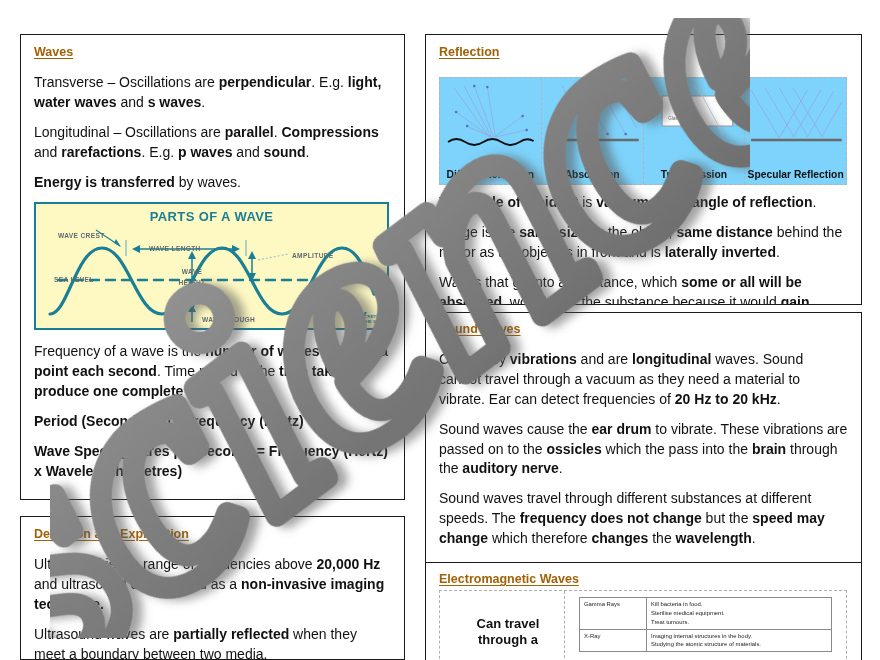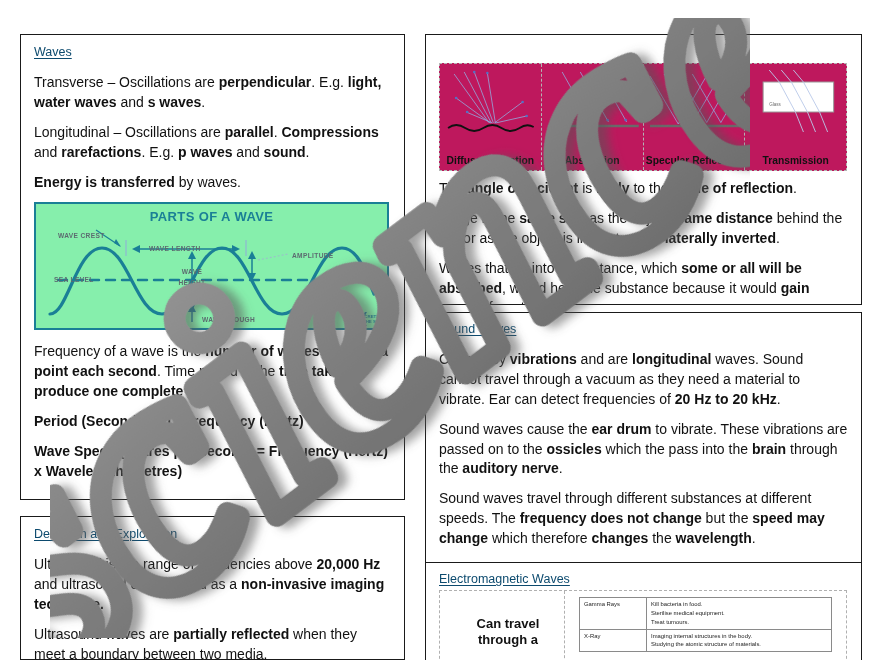--- a/index.html
+++ b/index.html
@@ -14,23 +14,23 @@
 
   
   .box{
     position:absolute;
     border:1.5px solid #1a1a1a;
     background:#ffffff;
     box-sizing:border-box;
     overflow:hidden;
   }
   .heading{
-    font-weight:normal;
+    font-weight:bold;
     font-size:12.5px;
-    color:#0c4a6e;
+    color:#a16207;
     text-decoration:underline;
     text-underline-offset:2px;
     margin:0;
   }
   p.para{
     font-size:14px;
     line-height:1.42;
     color:#111;
     margin:0 0 10px 0;
   }
@@ -44,21 +44,21 @@
   #sound-box{left:425px;top:312px;width:437px;height:279px;padding:9px 13px 0 13px;}
   #em-box{left:425px;top:562px;width:437px;height:120px;padding:9px 13px 0 13px;}
 
   .hd-gap{height:14px;}
 
   
   .wave-fig{
     position:relative;
     width:355px;height:128px;
     border:2.5px solid #1a7f96;
-    background:#86efac;
+    background:#fef9c3;
     margin:4px 0 12px 0;
     box-sizing:border-box;
   }
   .wave-title{
     position:absolute;left:0;right:0;top:5px;
     text-align:center;
     font-size:13px;font-weight:bold;
     letter-spacing:.4px;
     color:#1a7f96;
     font-family:"Liberation Sans", sans-serif;
@@ -86,21 +86,21 @@
   }
 
   
   .ref-strip{
     position:relative;
     display:flex;
     width:408px;height:108px;
     border:1px dashed #b4b4b4;
     box-sizing:border-box;
     margin:4px 0 8px 0;
-    background:#be185d;
+    background:#7dd3fc;
   }
   .ref-panel{
     position:relative;
     flex:1;
     border-right:1px dashed #b4b4b4;
     box-sizing:border-box;
   }
   .ref-panel:last-child{border-right:none;}
   .ref-cap{
     position:absolute;left:0;right:0;bottom:4px;
@@ -226,20 +226,21 @@
   </div>
 
   <div class="box" id="detection-box">
     <div class="heading">Detection and Exploration</div>
     <div class="hd-gap"></div>
     <p class="para"><span>Ultrasound is the range of frequencies above </span><span class="b">20,000 Hz</span><span> and ultrasound can be used as a </span><span class="b">non-invasive imaging technique.</span></p>
     <p class="para"><span>Ultrasound waves are </span><span class="b">partially reflected</span><span> when they meet a boundary between two media.</span></p>
   </div>
 
   <div class="box" id="reflection-box">
+    <div class="heading">Reflection</div>
     <div class="hd-gap"></div>
 
     <div class="ref-strip">
 
       <div class="ref-panel">
         <svg class="ref-art" viewBox="0 0 100 74" preserveAspectRatio="none">
           <g stroke="#93a9dd" stroke-width="0.8" fill="none">
             <line x1="14" y1="8" x2="49" y2="57"></line>
               <line x1="24" y1="6" x2="51" y2="57"></line>
             <line x1="34" y1="6" x2="53" y2="57"></line>
@@ -271,60 +272,60 @@
               <line x1="72" y1="8" x2="94" y2="48"></line>
           </g>
           <g fill="#5570c4">
             <circle cx="47" cy="54" r="1.3"></circle>
               <circle cx="65" cy="54" r="1.3"></circle>
               <circle cx="83" cy="54" r="1.3"></circle>
           </g>
           <line x1="6" y1="60" x2="96" y2="60" stroke="#6a6a6a" stroke-width="2.4"></line>
         </svg>
         <div class="ref-cap">Absorption</div>
-      </div>
-
-      <div class="ref-panel">
-        <svg class="ref-art" viewBox="0 0 100 74" preserveAspectRatio="none">
-          <g stroke="#93a9dd" stroke-width="0.8" fill="none">
-            <line x1="6" y1="10" x2="34" y2="58"></line>
-              <line x1="20" y1="8" x2="48" y2="56"></line>
-            <line x1="34" y1="8" x2="62" y2="56"></line>
-              <line x1="48" y1="8" x2="76" y2="56"></line>
-            <line x1="34" y1="58" x2="62" y2="10"></line>
-              <line x1="48" y1="57" x2="76" y2="9"></line>
-            <line x1="62" y1="57" x2="88" y2="11"></line>
-              <line x1="76" y1="57" x2="96" y2="22"></line>
-          </g>
-          <line x1="6" y1="60" x2="96" y2="60" stroke="#6a6a6a" stroke-width="2.4"></line>
-        </svg>
-        <div class="ref-cap">Specular Reflection</div>
       </div>
 
       <div class="ref-panel">
         <svg class="ref-art" viewBox="0 0 100 74" preserveAspectRatio="none">
           <rect x="18" y="16" width="70" height="30" fill="#fff" stroke="#9a9a9a" stroke-width="1"></rect>
           <g stroke="#b9c9e9" stroke-width="0.9" fill="none">
             <line x1="24" y1="4" x2="34" y2="16"></line>
               <line x1="34" y1="16" x2="50" y2="46"></line>
               <line x1="50" y1="46" x2="58" y2="66"></line>
             <line x1="36" y1="4" x2="46" y2="16"></line>
               <line x1="46" y1="16" x2="62" y2="46"></line>
               <line x1="62" y1="46" x2="70" y2="66"></line>
             <line x1="48" y1="4" x2="58" y2="16"></line>
               <line x1="58" y1="16" x2="74" y2="46"></line>
               <line x1="74" y1="46" x2="82" y2="66"></line>
           </g>
           <text x="24" y="40" font-size="4.5" fill="#6e6e6e" font-family="Liberation Sans, sans-serif">Glass</text>
         </svg>
         <div class="ref-cap">Transmission</div>
       </div>
+
+      <div class="ref-panel">
+        <svg class="ref-art" viewBox="0 0 100 74" preserveAspectRatio="none">
+          <g stroke="#93a9dd" stroke-width="0.8" fill="none">
+            <line x1="6" y1="10" x2="34" y2="58"></line>
+              <line x1="20" y1="8" x2="48" y2="56"></line>
+            <line x1="34" y1="8" x2="62" y2="56"></line>
+              <line x1="48" y1="8" x2="76" y2="56"></line>
+            <line x1="34" y1="58" x2="62" y2="10"></line>
+              <line x1="48" y1="57" x2="76" y2="9"></line>
+            <line x1="62" y1="57" x2="88" y2="11"></line>
+              <line x1="76" y1="57" x2="96" y2="22"></line>
+          </g>
+          <line x1="6" y1="60" x2="96" y2="60" stroke="#6a6a6a" stroke-width="2.4"></line>
+        </svg>
+        <div class="ref-cap">Specular Reflection</div>
+      </div>
     </div>
 
-    <p class="para"><span>The </span><span class="b">angle of incident</span><span> is </span><span class="b">body</span><span> to the </span><span class="b">angle of reflection</span><span>.</span></p>
+    <p class="para"><span>The </span><span class="b">angle of incident</span><span> is </span><span class="b">vacuum</span><span> to the </span><span class="b">angle of reflection</span><span>.</span></p>
 
     <p class="para"><span>Image is the </span><span class="b">same size</span><span> as the object, </span><span class="b">same distance</span><span> behind the mirror as the object is in front and is </span><span class="b">laterally inverted</span><span>.</span></p>
 
     <p class="para"><span>Waves that go into a substance, which </span><span class="b">some or all will be absorbed</span><span>, would heat the substance because it would </span><span class="b">gain energy</span><span> from the wave.</span></p>
   </div>
 
   <div class="box" id="sound-box">
     <div class="heading">Sound Waves</div>
     <div class="hd-gap"></div>
 

